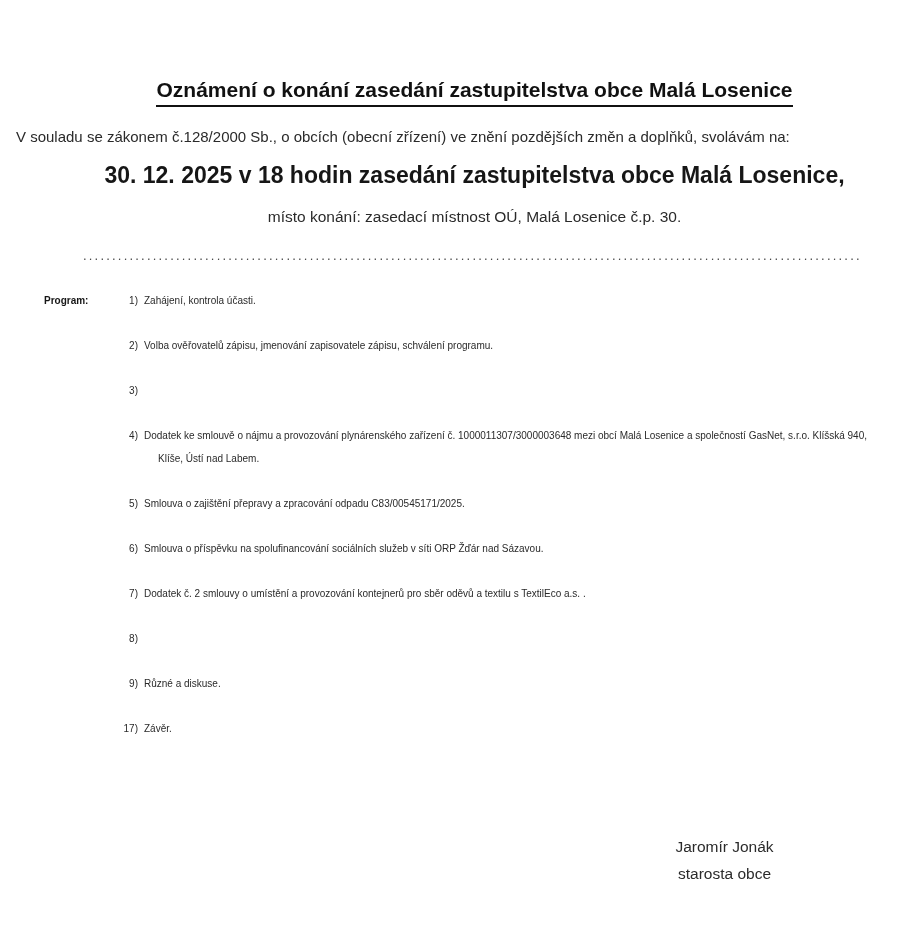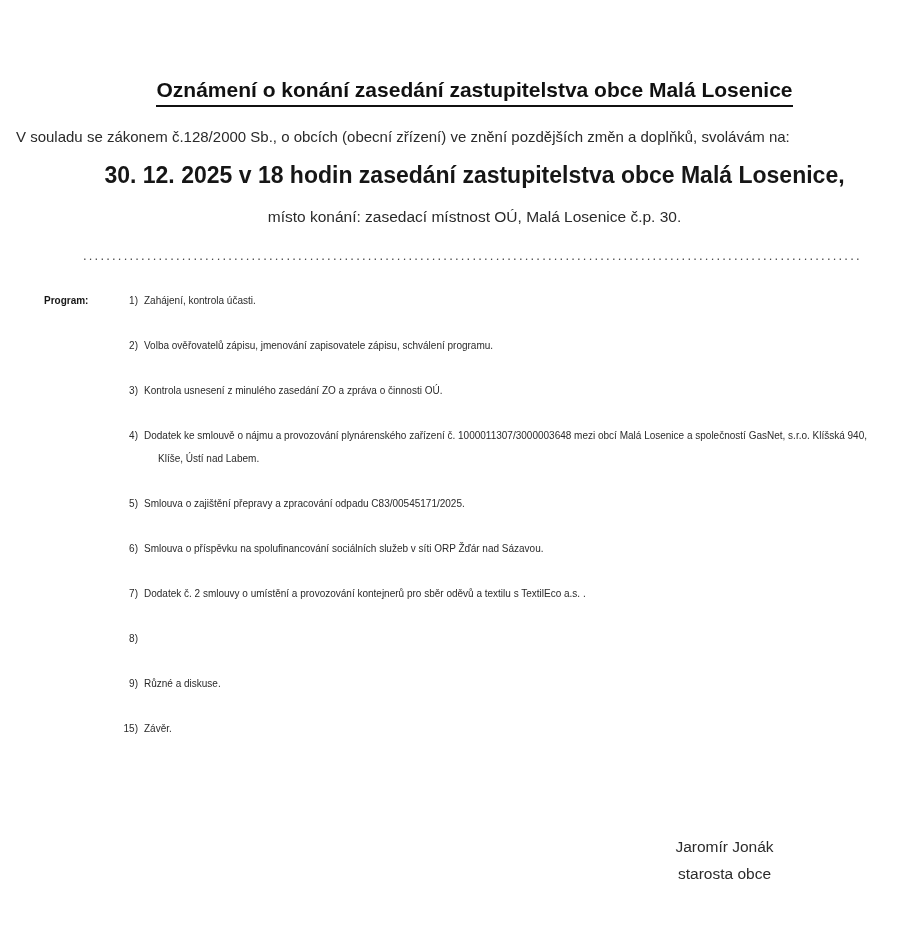--- a/index.html
+++ b/index.html
@@ -115,21 +115,20 @@
 
     <div class="program-row">
       <span class="row-label"></span>
       <span class="row-num">2)</span>
       <span class="row-text">Volba ověřovatelů zápisu, jmenování zapisovatele zápisu, schválení programu.</span>
     </div>
 
     <div class="program-row">
       <span class="row-label"></span>
       <span class="row-num">3)</span>
-      <span class="row-text">Kontrola usnesení z minulého zasedání ZO a zpráva o činnosti OÚ.</span>
     </div>
 
     <div class="program-row">
       <span class="row-label"></span>
       <span class="row-num">4)</span>
       <span class="row-text">Dodatek ke smlouvě o nájmu a provozování plynárenského zařízení č. 1000011307/3000003648 mezi obcí Malá Losenice a společností GasNet, s.r.o. Klíšská 940, Klíše, Ústí nad Labem.</span>
     </div>
 
     <div class="program-row">
       <span class="row-label"></span>
@@ -155,21 +154,21 @@
     </div>
 
     <div class="program-row">
       <span class="row-label"></span>
       <span class="row-num">9)</span>
       <span class="row-text">Různé a diskuse.</span>
     </div>
 
     <div class="program-row">
       <span class="row-label"></span>
-      <span class="row-num">15)</span>
+      <span class="row-num">17)</span>
       <span class="row-text">Závěr.</span>
     </div>
   </div>
 
   <div class="signature">
     <div>Jaromír Jonák</div>
     <div>starosta obce</div>
   </div>
 
 </div>

